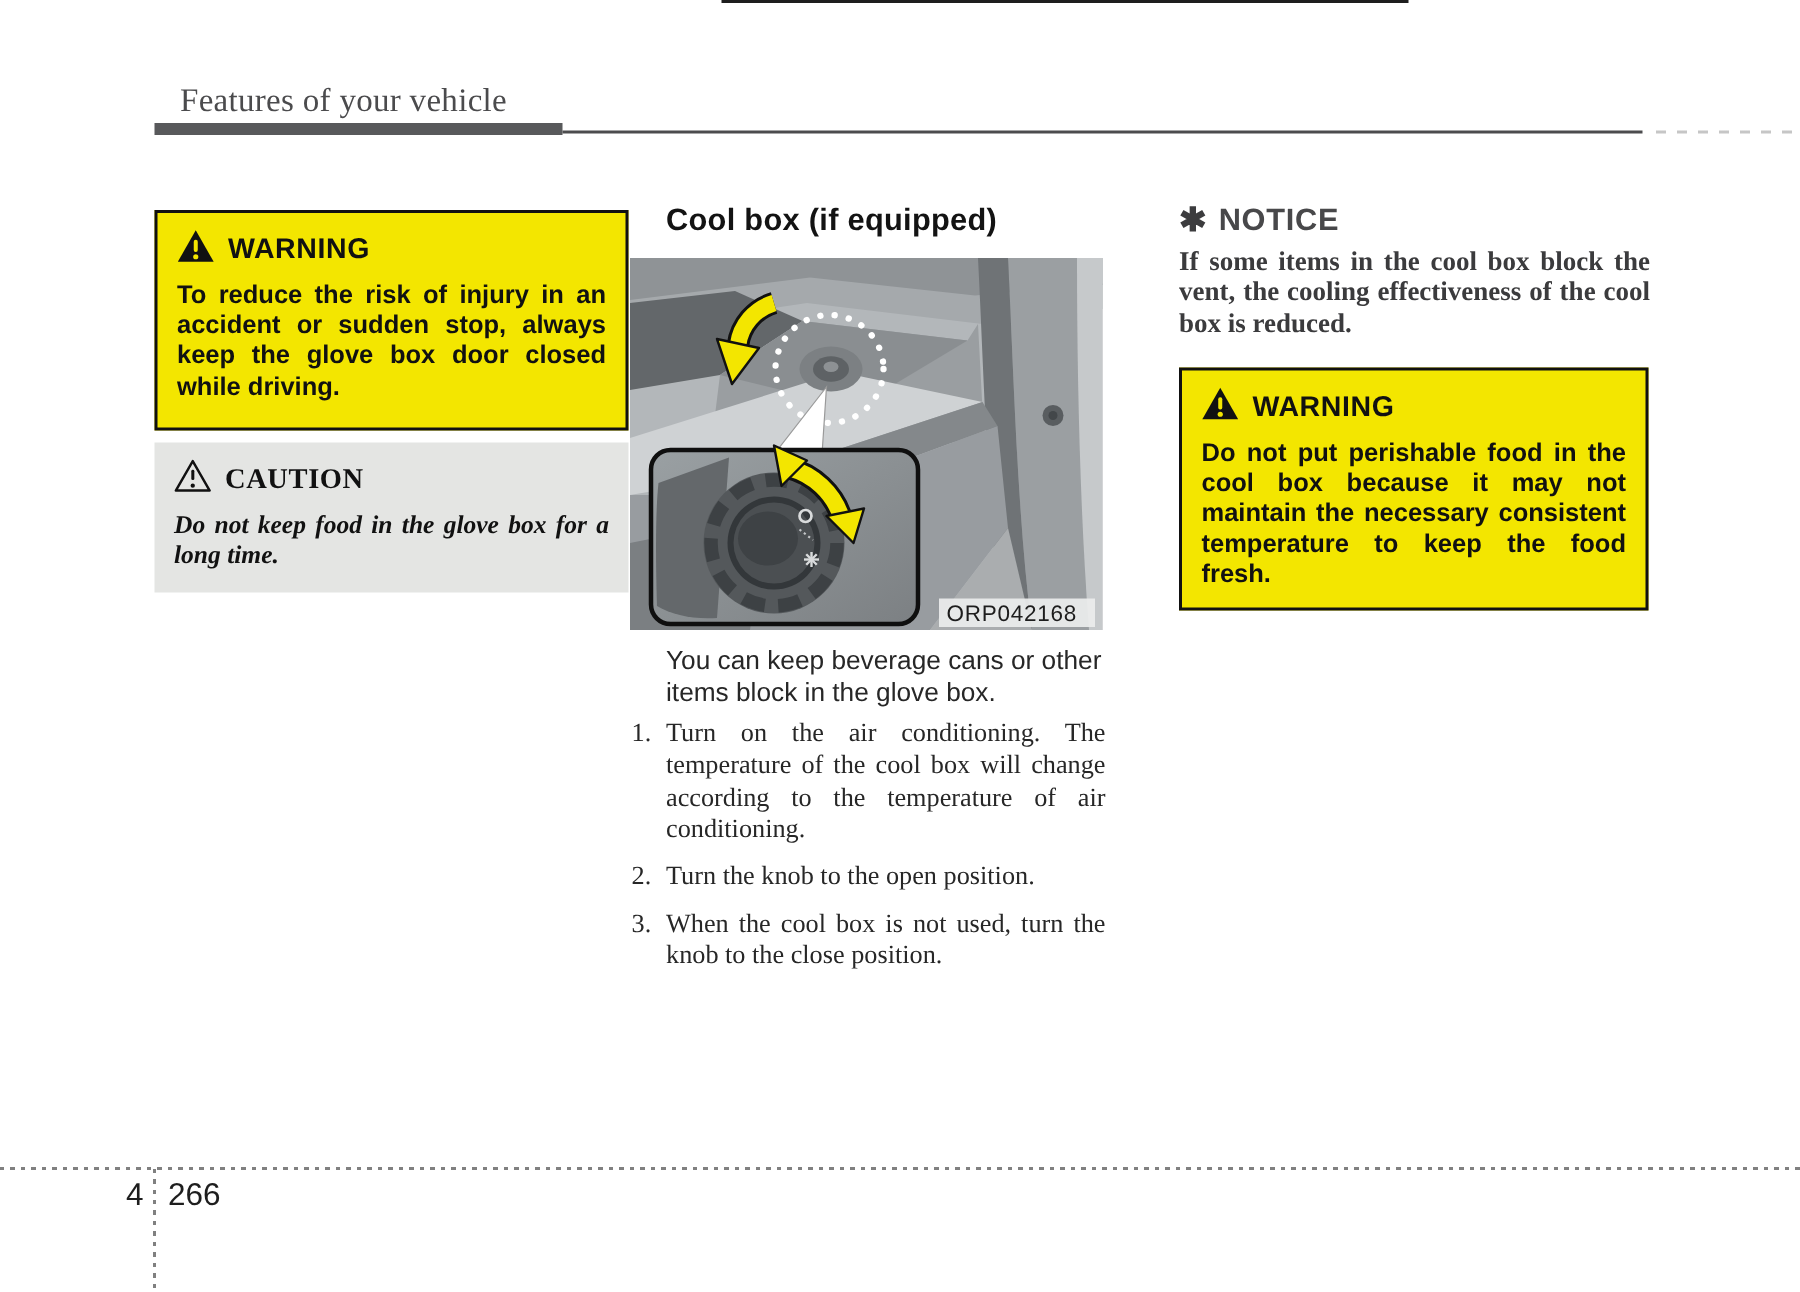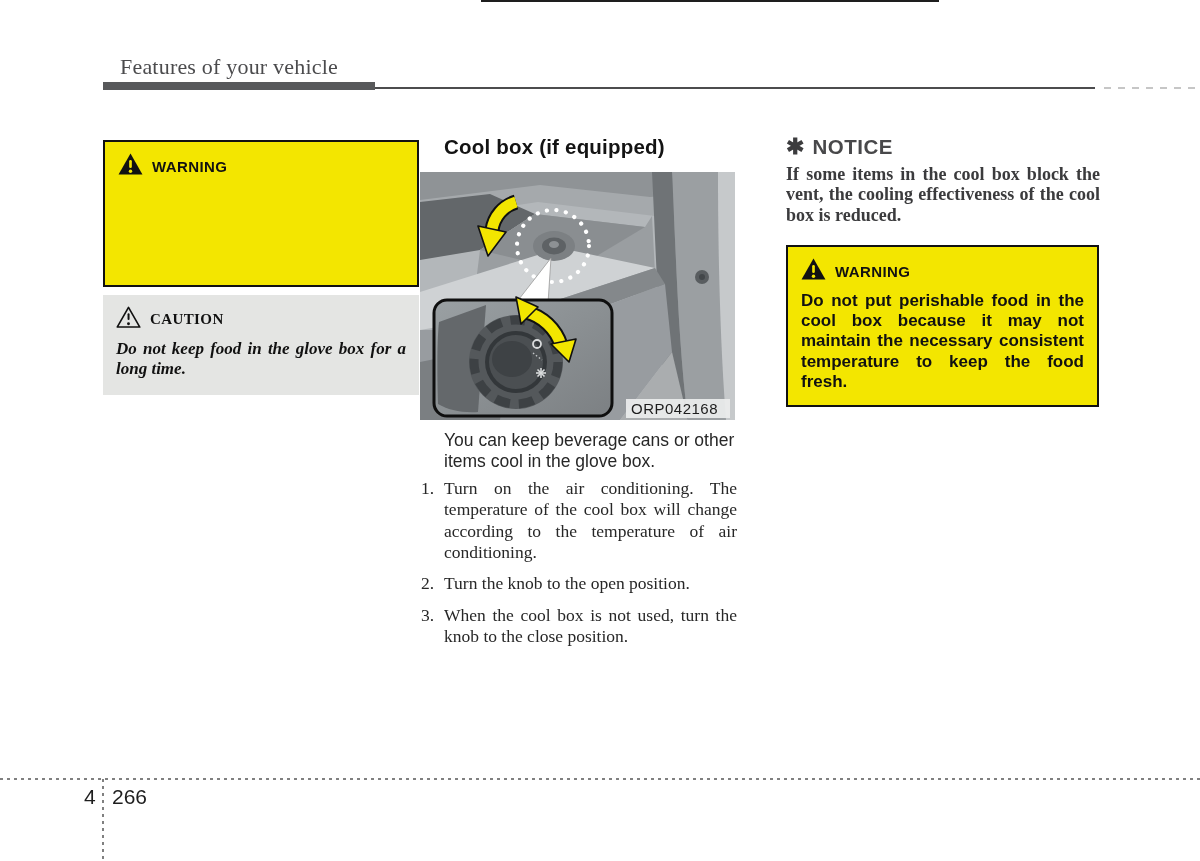--- a/index.html
+++ b/index.html
@@ -15,21 +15,21 @@
   .header-bar { left:103px; top:82px; width:272px; height:8px; background:#58595b; }
   .header-rule { left:375px; top:87px; width:720px; height:2px; background:#4c4c4e; }
   .header-rule-dashed { left:1104px; top:87px; width:96px; height:2px;
      background-image:repeating-linear-gradient(90deg,#c6c6c6 0 7px, transparent 7px 14px); }
 
   
   .box { padding:11px 13px 12px 13px; }
   .box-yellow { background:var(--yellow); border:2px solid #111; }
   .box-gray { background:var(--gray);font-family:Liberation Serif, serif; }
   .box-title-row { display:flex; align-items:center; gap:9px; }
-  .box-title { font-size:15px; font-weight:800; color:#111; letter-spacing:0.4px; }
+  .box-title { font-size:19px; font-weight:800; color:#111; letter-spacing:0.4px; }
   .box-body { margin-top:7px; font-size:17px; font-weight:bold; color:#111; line-height:1.19; text-align:justify; }
   .box-body.italic { font-style:italic; }
 
   .warn-left { left:103px; top:140px; width:316px; min-height:147px; }
   .caution-left { left:103px; top:295px; width:316px; min-height:100px; }
   .warn-right { left:786px; top:245px; width:313px; min-height:162px; }
 
   
   .section-title { left:444px; top:135px; width:330px; font-size:20.5px; font-weight:800; color:#131313; letter-spacing:0.2px; }
   .figure { left:420px; top:172px; width:315px; height:248px; }
@@ -69,20 +69,21 @@
   <div class="box-title-row">
     <span>
       <svg viewBox="0 0 26 23" width="25" height="22">
         <path d="M13 0.5 L25.5 22.5 H0.5 Z" fill="#111"></path>
         <rect x="11.6" y="7.2" width="2.8" height="8.4" rx="1.3" fill="#f3e600"></rect>
         <circle cx="13" cy="19" r="1.8" fill="#f3e600"></circle>
       </svg>
     </span>
     <span class="box-title">WARNING</span>
   </div>
+  <div class="box-body">To reduce the risk of injury in an accident or sudden stop, always keep the glove box door closed while driving.</div>
 </div>
 
 <div class="abs box box-gray caution-left">
   <div class="box-title-row">
     <span>
       <svg viewBox="0 0 26 23" width="25" height="22">
         <path d="M13 1.5 L24.8 22 H1.2 Z" fill="none" stroke="#111" stroke-width="1.7" stroke-linejoin="round"></path>
         <rect x="12" y="7.5" width="2.1" height="7.2" rx="1" fill="#111"></rect>
         <circle cx="13" cy="18.6" r="1.5" fill="#111"></circle>
       </svg>
@@ -166,21 +167,21 @@
         <polygon points="96,125 118,135 101,152" fill="#f3e600" stroke="#111" stroke-width="1.6" stroke-linejoin="round"></polygon>
         <polygon points="156,167 149,190 131,172" fill="#f3e600" stroke="#111" stroke-width="1.6" stroke-linejoin="round"></polygon>
       </g>
     </g>
 
     <rect x="206" y="227" width="104" height="19" fill="#eceded" opacity="0.92"></rect>
     <text x="211" y="242" font-family="Liberation Sans, sans-serif" font-size="15" fill="#1d1d1d" letter-spacing="0.5">ORP042168</text>
   </svg>
 </div>
 
-<div class="abs intro">You can keep beverage cans or other items cool in the glove box.</div>
+<div class="abs intro">You can keep beverage cans or other items block in the glove box.</div>
 
 <ol class="abs steps">
   <li>Turn on the air conditioning. The temperature of the cool box will change according to the temperature of air conditioning.</li>
   <li>Turn the knob to the open position.</li>
   <li>When the cool box is not used, turn the knob to the close position.</li>
 </ol>
 
 <div class="abs notice-head">
   <span class="notice-star">✱</span>
   <span class="notice-title">NOTICE</span>

